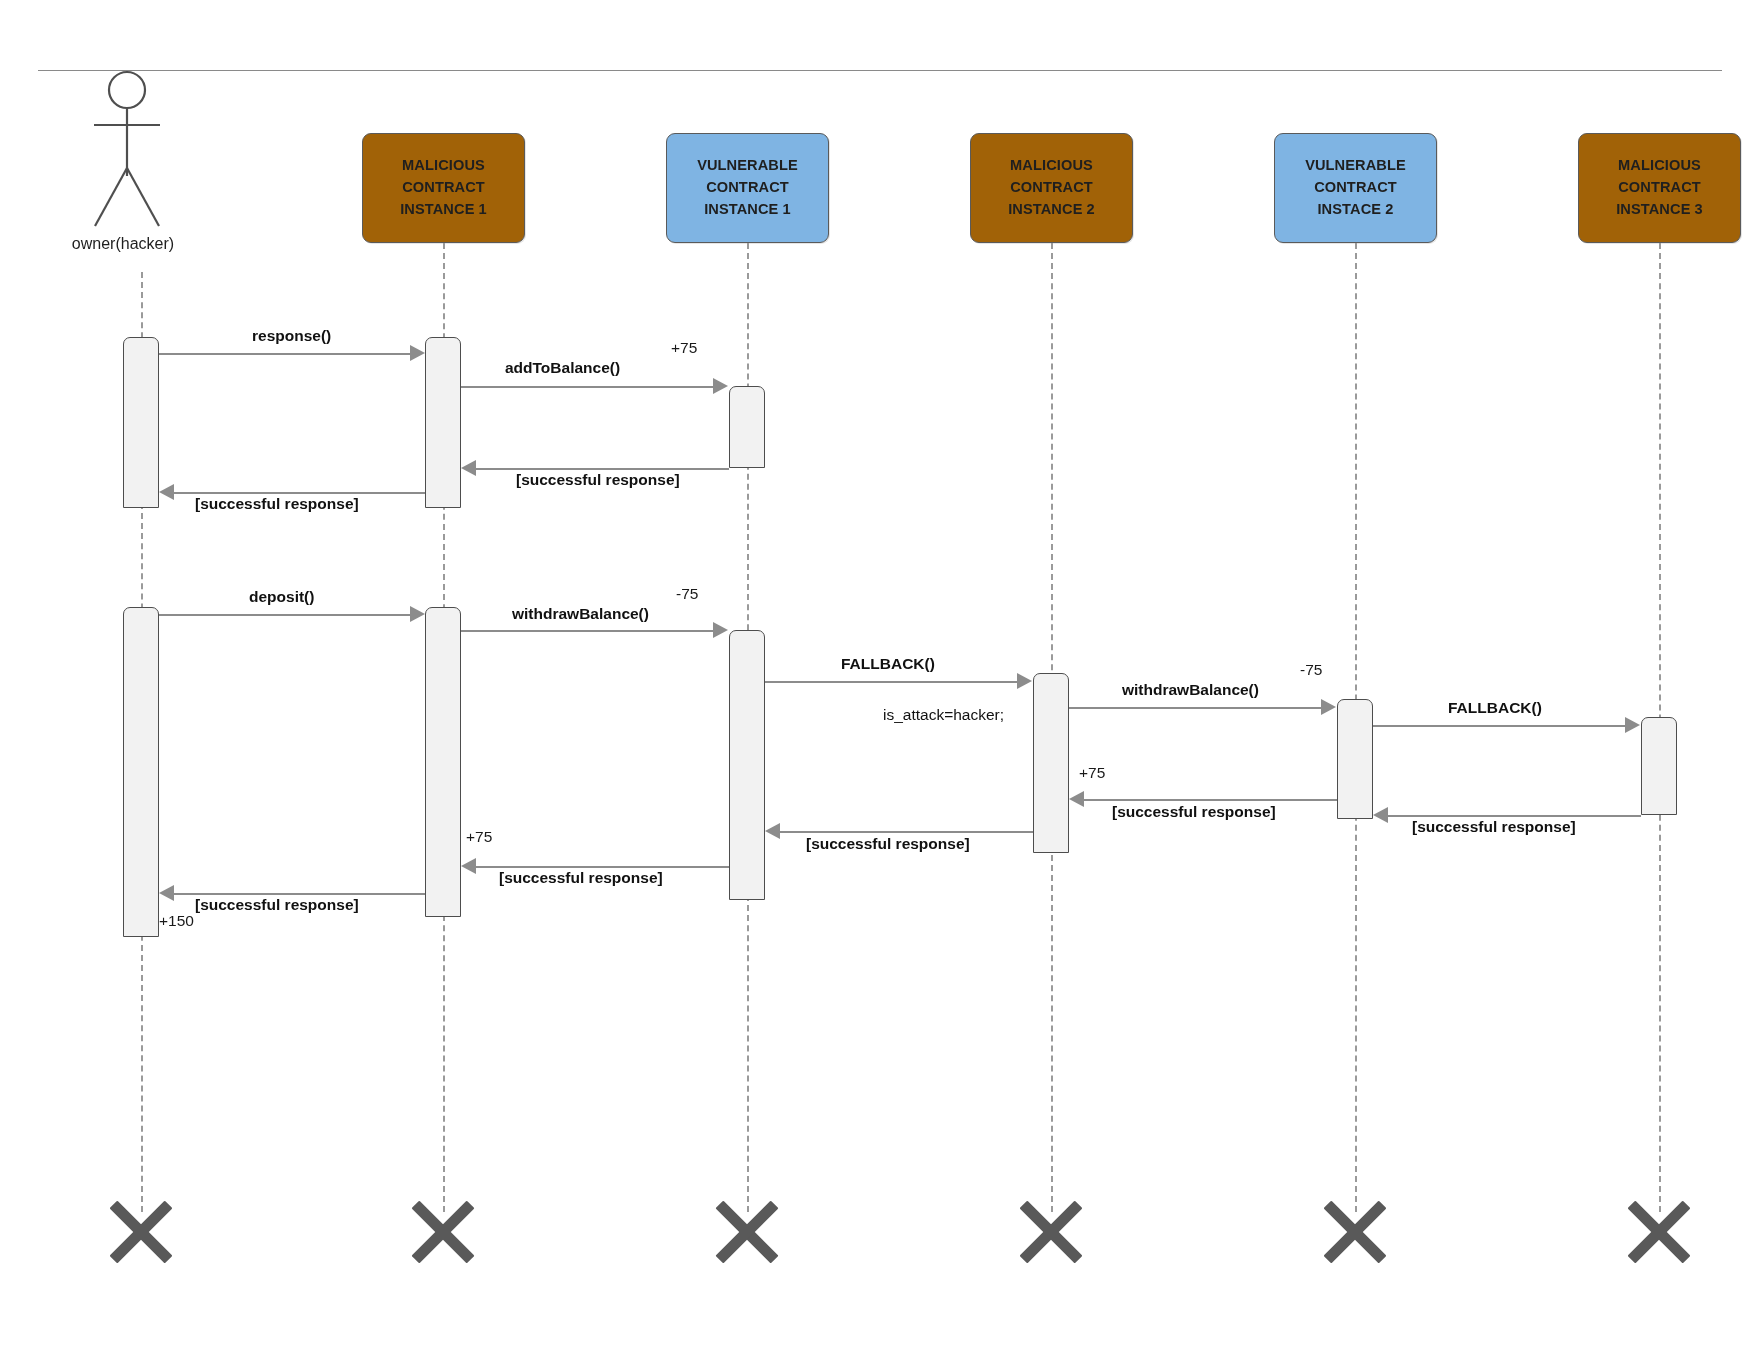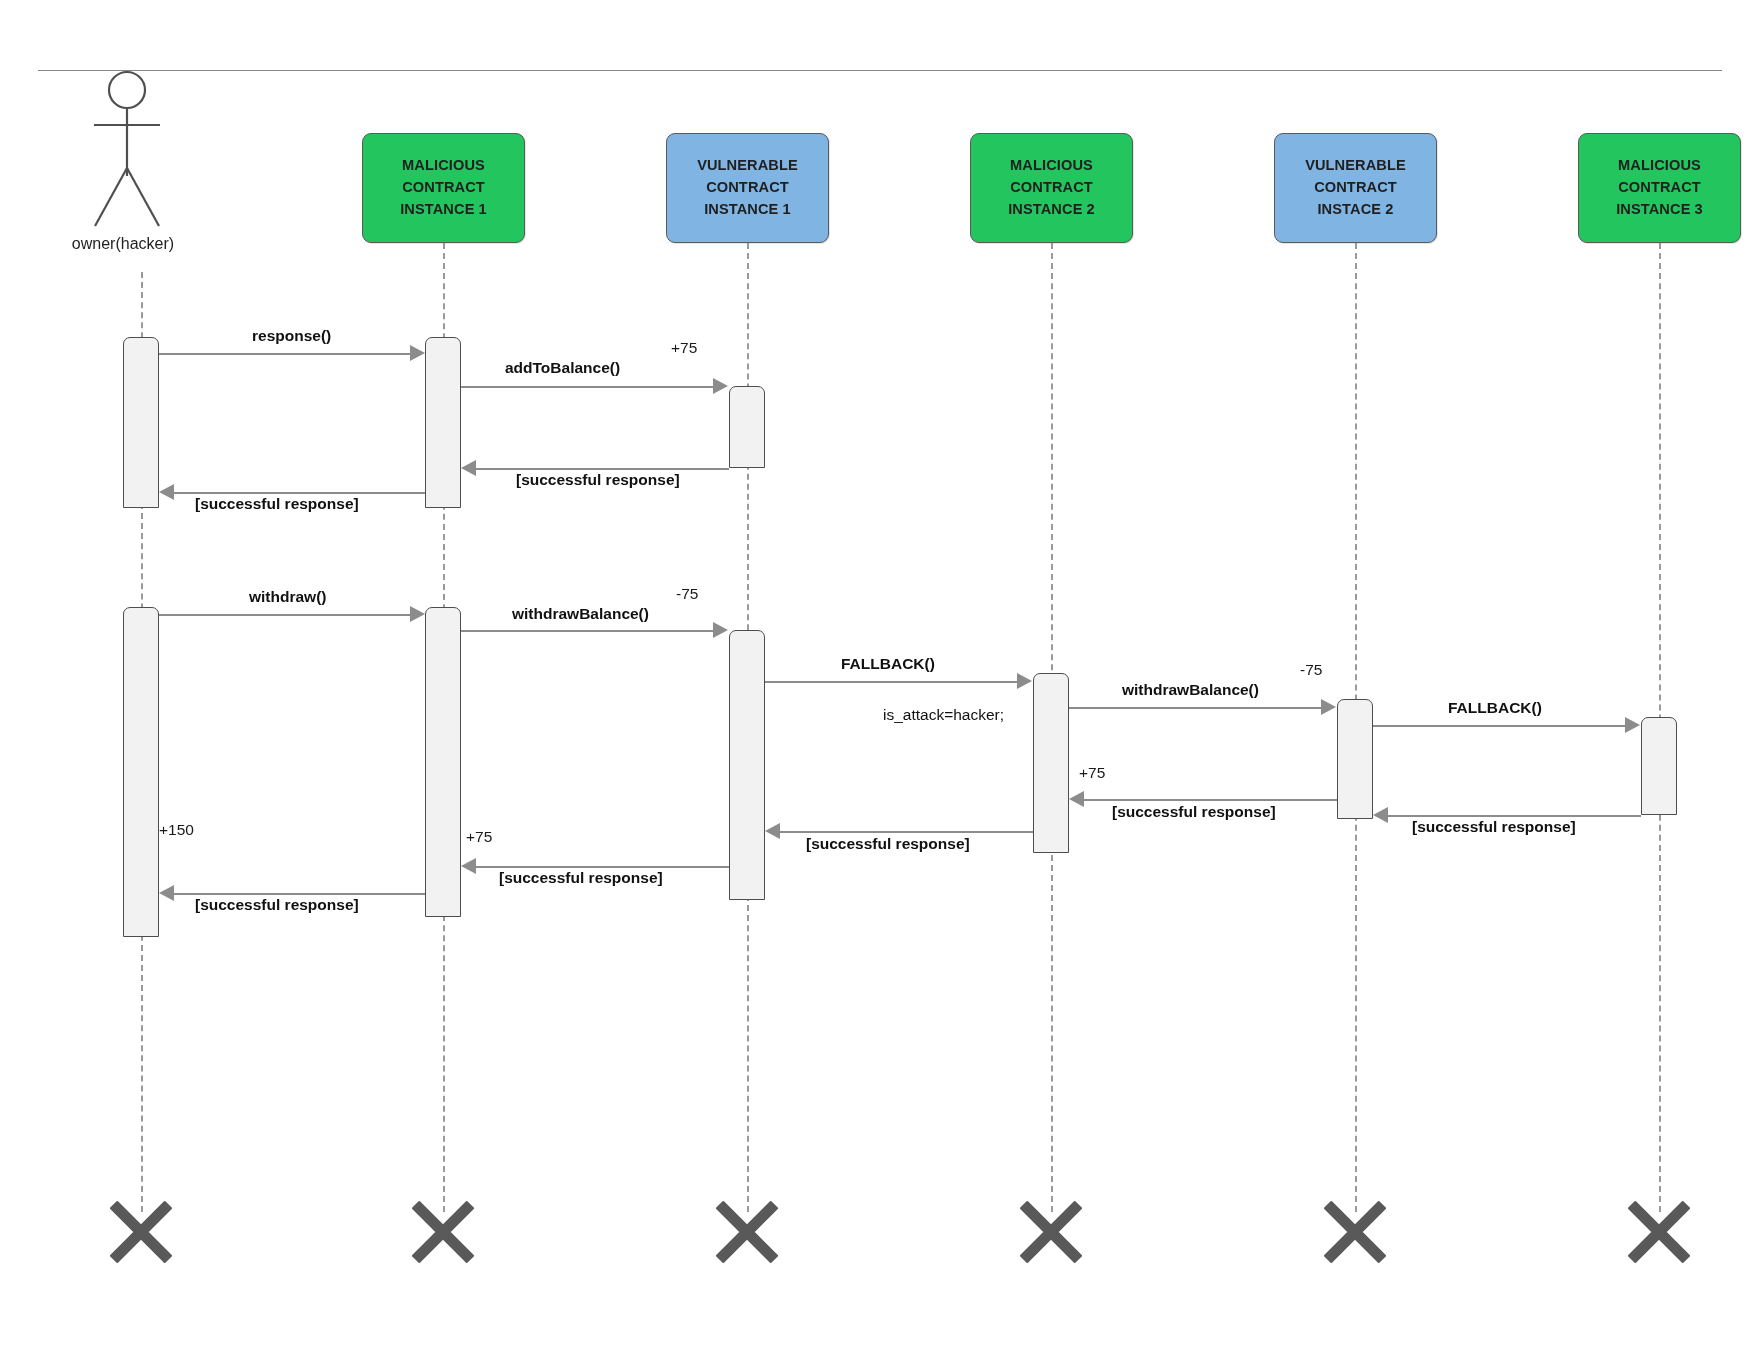--- a/index.html
+++ b/index.html
@@ -41,21 +41,21 @@
     align-items:center;
     justify-content:center;
     text-align:center;
     font-size:14.6px;
     font-weight:bold;
     line-height:1.5;
     letter-spacing:.1px;
     color:#1f1f1f;
     box-shadow:1px 1px 0 rgba(0,0,0,.10);
   }
-  .participant.malicious{background:#22c55e;}
+  .participant.malicious{background:#a16207;}
   .participant.vulnerable{background:#7fb4e3;}
   .participant .plabel{white-space:pre-line;}
 
   
   .actor{position:absolute;}
   .actor-label{
     position:absolute;
     font-size:16px;
     color:#1f1f1f;
     white-space:nowrap;
@@ -189,21 +189,21 @@
   <div class="msg-line" style="left:476px;top:468px;width:253px;"></div>
   <div class="arrowhead left" style="left:461px;top:460px;"></div>
   <div class="msg-label" style="left:516px;top:471px;">[successful response]</div>
 
   <div class="msg-line" style="left:174px;top:492px;width:251px;"></div>
   <div class="arrowhead left" style="left:159px;top:484px;"></div>
   <div class="msg-label" style="left:195px;top:495px;">[successful response]</div>
 
   <div class="msg-line" style="left:159px;top:614px;width:252px;"></div>
   <div class="arrowhead right" style="left:410px;top:606px;"></div>
-  <div class="msg-label" style="left:249px;top:588px;">withdraw()</div>
+  <div class="msg-label" style="left:249px;top:588px;">deposit()</div>
 
   <div class="msg-line" style="left:461px;top:630px;width:252px;"></div>
   <div class="arrowhead right" style="left:713px;top:622px;"></div>
   <div class="msg-label" style="left:512px;top:605px;">withdrawBalance()</div>
   <div class="amount" style="left:676px;top:585px;">-75</div>
 
   <div class="msg-line" style="left:765px;top:681px;width:252px;"></div>
   <div class="arrowhead right" style="left:1017px;top:673px;"></div>
   <div class="msg-label" style="left:841px;top:655px;">FALLBACK()</div>
 
@@ -232,21 +232,21 @@
   <div class="msg-label" style="left:806px;top:835px;">[successful response]</div>
 
   <div class="msg-line" style="left:476px;top:866px;width:253px;"></div>
   <div class="arrowhead left" style="left:461px;top:858px;"></div>
   <div class="msg-label" style="left:499px;top:869px;">[successful response]</div>
   <div class="amount" style="left:466px;top:828px;">+75</div>
 
   <div class="msg-line" style="left:174px;top:893px;width:251px;"></div>
   <div class="arrowhead left" style="left:159px;top:885px;"></div>
   <div class="msg-label" style="left:195px;top:896px;">[successful response]</div>
-  <div class="amount" style="left:159px;top:821px;">+150</div>
+  <div class="amount" style="left:159px;top:912px;">+150</div>
 
   <div class="xmark" style="left:105px;top:1196px;">
     <span class="bar a"></span>
       <span class="bar b"></span>
   </div>
   <div class="xmark" style="left:407px;top:1196px;">
     <span class="bar a"></span>
       <span class="bar b"></span>
   </div>
   <div class="xmark" style="left:711px;top:1196px;">

